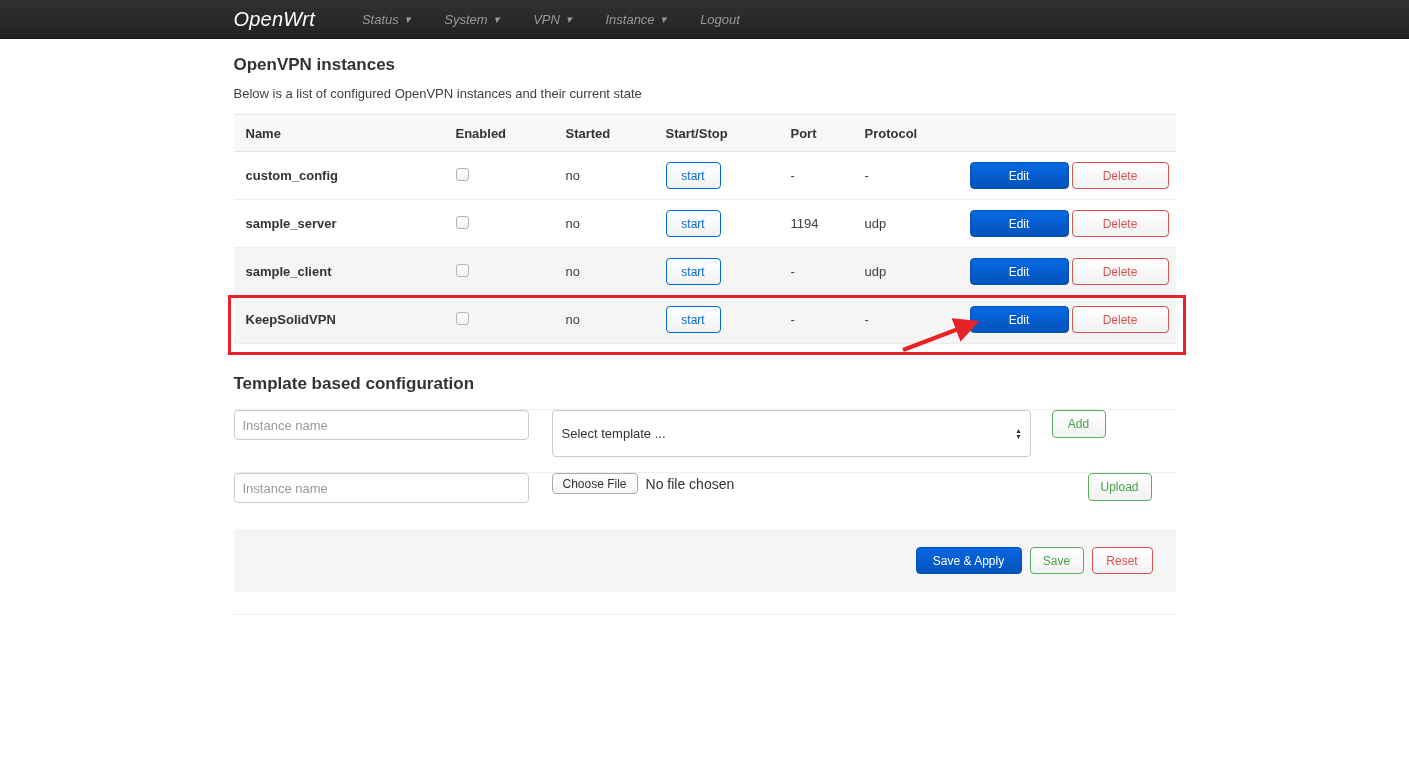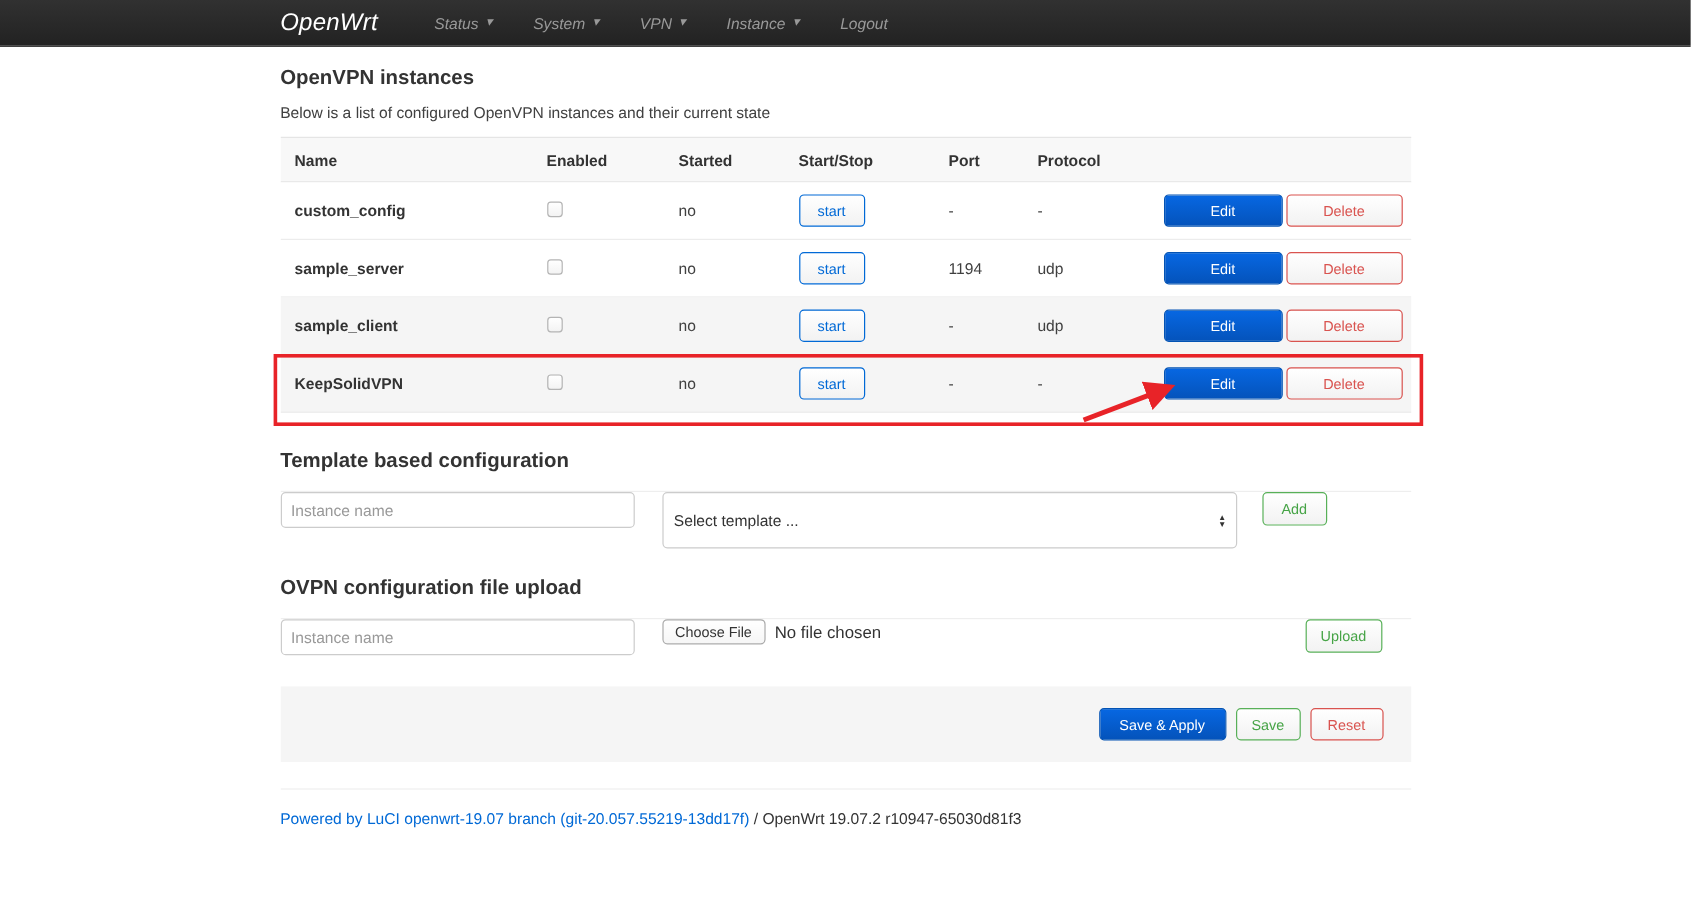--- a/index.html
+++ b/index.html
@@ -187,35 +187,31 @@
       <span>Select template ...</span>
       <span class="select-arrows">
           <span>▴</span>
           <span>▾</span>
         </span>
     </div>
     <span class="spacer" style="max-width:21px;"></span>
     <button class="btn btn-green btn-add">Add</button>
   </div>
 
-  <h3 class="section-heading" style="margin-top:23px;">OVPN configuration file upload</h3>
   <div class="section-divider"></div>
   <div class="form-row">
     <input class="text-input" placeholder="Instance name" style="">
     <div class="file-group">
       <span class="file-btn">Choose File</span>
       <span class="file-status">No file chosen</span>
     </div>
     <span class="spacer"></span>
     <button class="btn btn-green btn-upload" style="margin-right:24px;">Upload</button>
   </div>
 
   <div class="action-bar">
     <button class="btn btn-blue btn-save-apply">Save &amp; Apply</button>
     <button class="btn btn-green btn-save">Save</button>
     <button class="btn btn-reset">Reset</button>
   </div>
 
   <div class="footer-divider"></div>
-  <p class="footer">
-    <a>Powered by LuCI openwrt-19.07 branch (git-20.057.55219-13dd17f)</a><span> / OpenWrt 19.07.2 r10947-65030d81f3</span>
-  </p>
 </div>
 
 </body></html>

